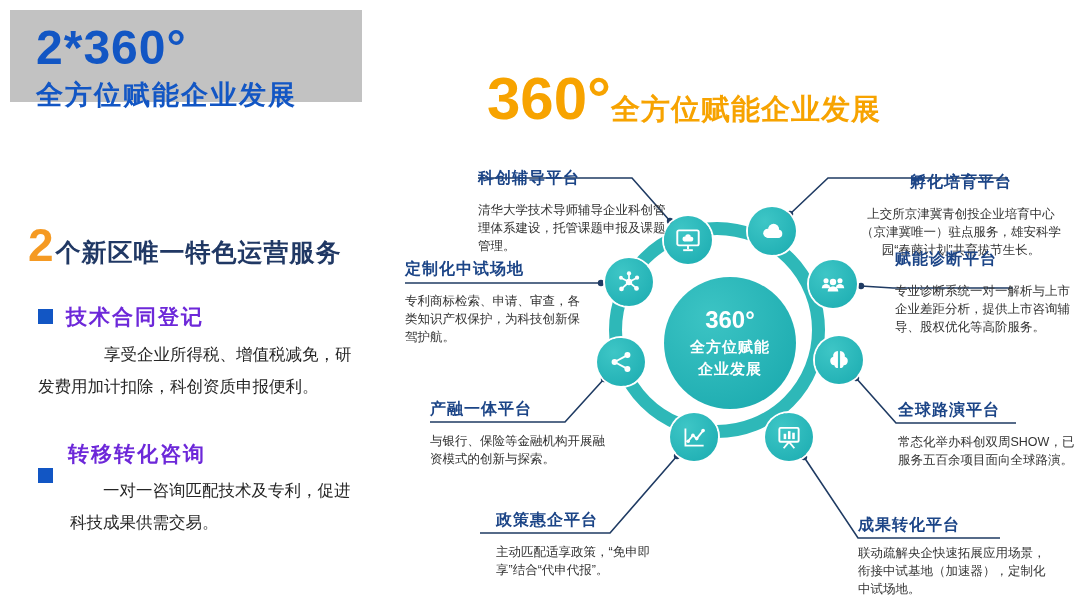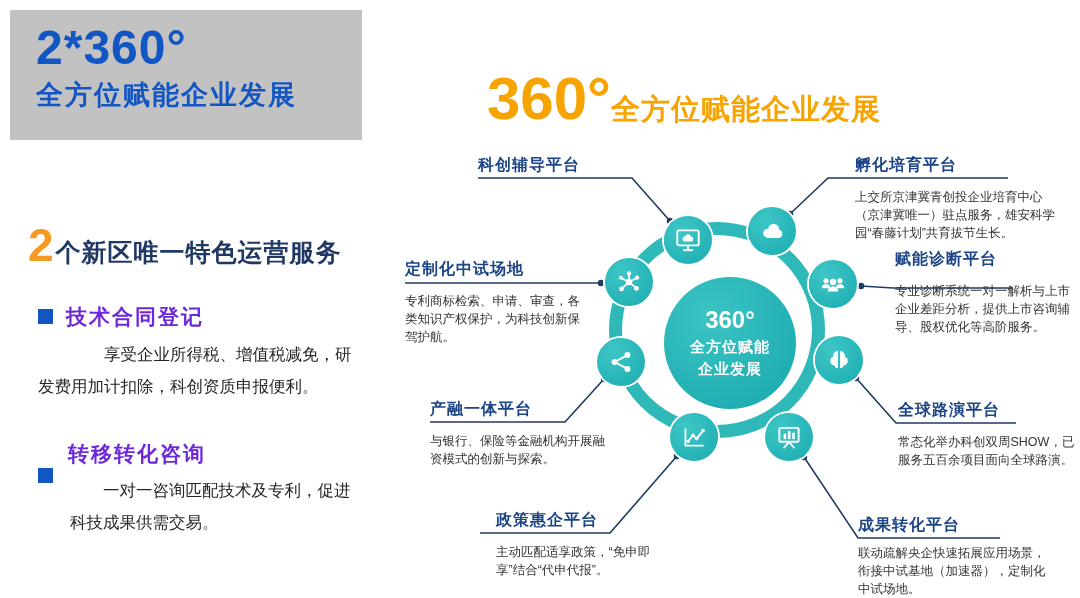--- a/index.html
+++ b/index.html
@@ -1,20 +1,20 @@
 <!DOCTYPE html>
 <html><head>
 <meta charset="utf-8">
 <style>
   * { margin:0; padding:0; box-sizing:border-box; }
   body { background:#fff; font-family:"Liberation Sans","DejaVu Sans",sans-serif; }
   .slide { position:relative; width:1080px; height:598px; background:#fff; overflow:hidden; }
 
   
-  .header-box { position:absolute; left:10px; top:10px; width:352px; height:130px; background:#c2c2c2; padding:12px 8px 0 26px; }
+  .header-box { position:absolute; left:10px; top:10px; width:352px; height:92px; background:#c2c2c2; padding:12px 8px 0 26px; }
   .header-title { font-size:48px; font-weight:800; color:#1256c4; line-height:1.1; letter-spacing:1px; }
   .header-subtitle { font-size:27px; font-weight:700; color:#1256c4; letter-spacing:2px; margin-top:2px; }
 
   
   .services-title { position:absolute; left:28px; top:218px; display:flex; align-items:baseline; }
   .services-number { font-size:46px; font-weight:800; color:#f59a23; margin-right:2px; }
   .services-rest { font-size:25px; font-weight:700; color:#203864; letter-spacing:1px; }
 
   .sq { position:absolute; width:15px; height:15px; background:#1256c4; }
   .sq1 { left:38px; top:309px; }
@@ -48,22 +48,22 @@
   .n4 { left:597px; top:338px; } .n5 { left:815px; top:336px; }
   .n6 { left:670px; top:413px; } .n7 { left:765px; top:413px; }
 
   
   .connectors { position:absolute; left:0; top:0; z-index:2; pointer-events:none; }
 
   
   .platform { position:absolute; z-index:4; }
   .platform-name { font-size:16px; font-weight:700; color:#1c4587; letter-spacing:1px; line-height:26px; }
   .platform-desc { font-size:12.5px; color:#333; line-height:1.45; margin-top:10px; }
-  .p0 { left:478px; top:152px; width:196px; }
-  .p1 { left:855px; top:152px; width:212px; }
+  .p0 { left:478px; top:165px; width:196px; }
+  .p1 { left:855px; top:169px; width:212px;text-align:center; }
   .p2 { left:405px; top:256px; width:182px; }
   .p3 { left:895px; top:246px; width:182px; }
   .p4 { left:430px; top:396px; width:176px; }
   .p5 { left:898px; top:397px; width:180px; }
   .p6 { left:496px; top:507px; width:180px; }
   .p7 { left:858px; top:512px; width:190px; }
   .p7 .platform-desc { margin-top:6px; }
 </style>
 </head>
 <body>
@@ -224,20 +224,21 @@
         </g>
       <g stroke="#fff" stroke-width="1.7">
           <line x1="14" y1="18.5" x2="9" y2="24.5"></line>
           <line x1="14" y1="18.5" x2="19" y2="24.5"></line>
         </g>
     </svg>
   </div>
 
   <div class="platform p0">
     <div class="platform-name">科创辅导平台</div>
+    <div class="platform-desc">清华大学技术导师辅导企业科创管理体系建设，托管课题申报及课题管理。</div>
   </div>
   <div class="platform p1">
     <div class="platform-name">孵化培育平台</div>
     <div class="platform-desc">上交所京津冀青创投企业培育中心（京津冀唯一）驻点服务，雄安科学园“春藤计划”共育拔节生长。</div>
   </div>
   <div class="platform p2">
     <div class="platform-name">定制化中试场地</div>
     <div class="platform-desc">专利商标检索、申请、审查，各类知识产权保护，为科技创新保驾护航。</div>
   </div>
   <div class="platform p3">

